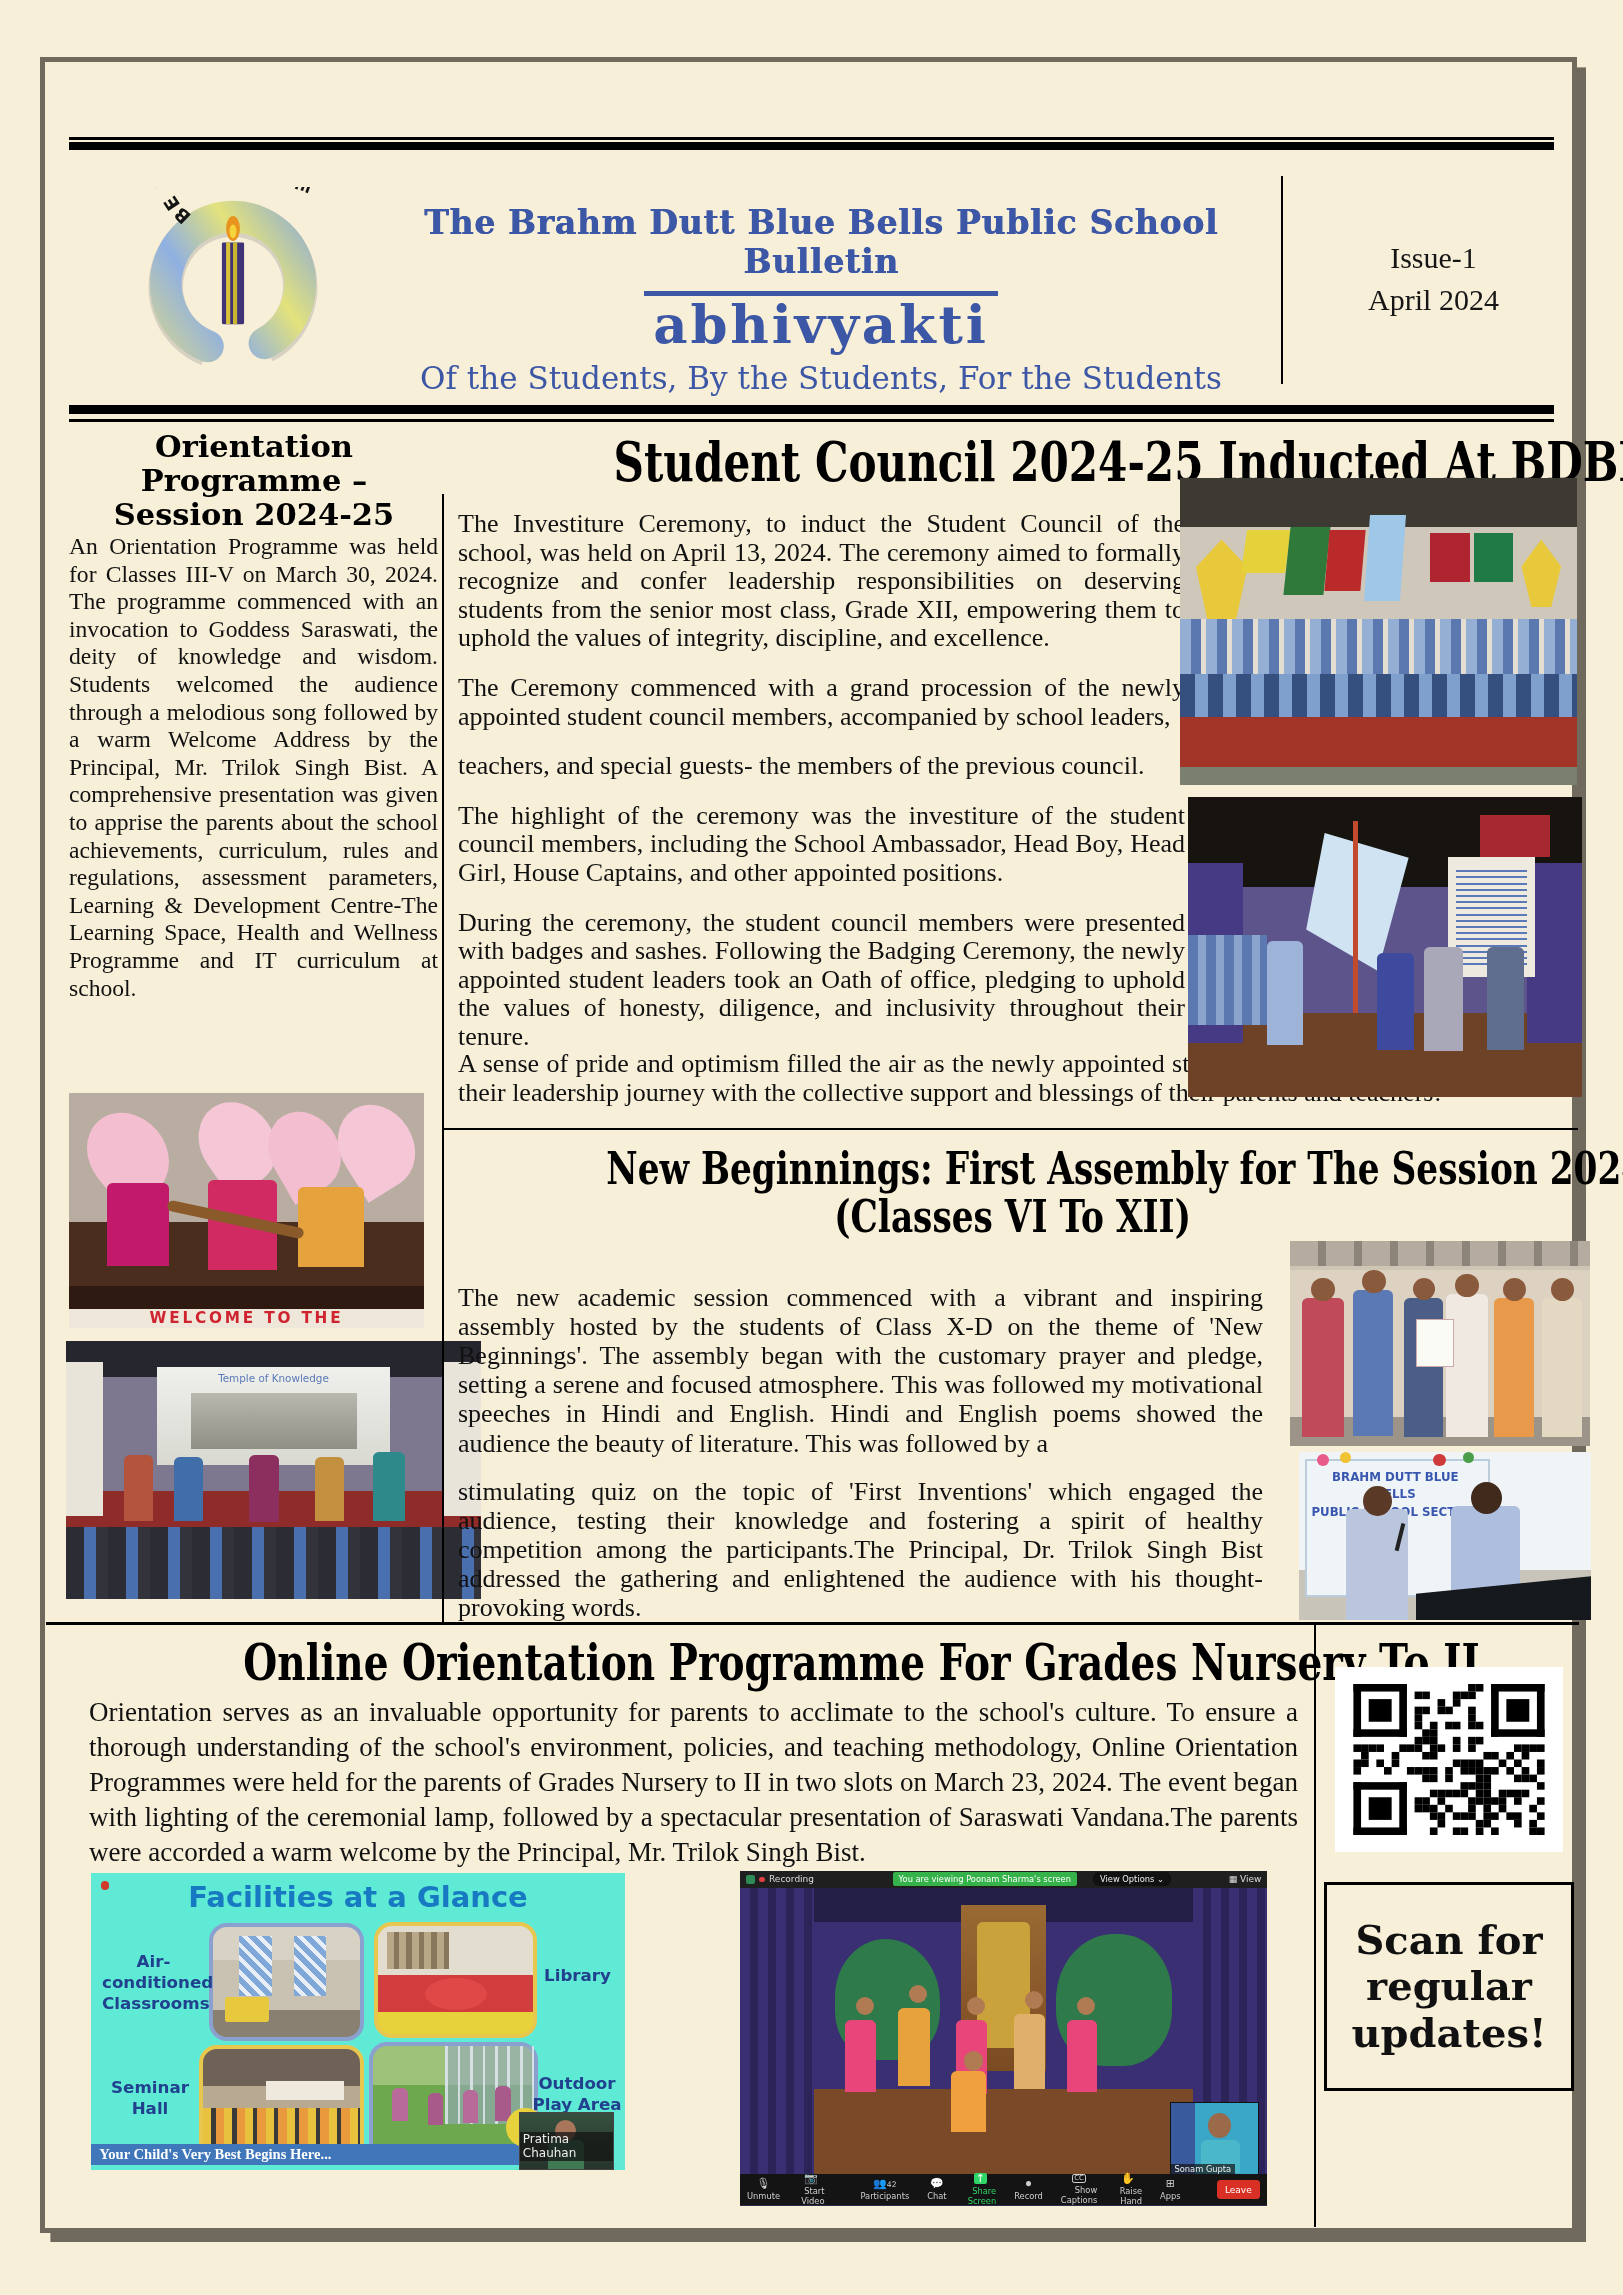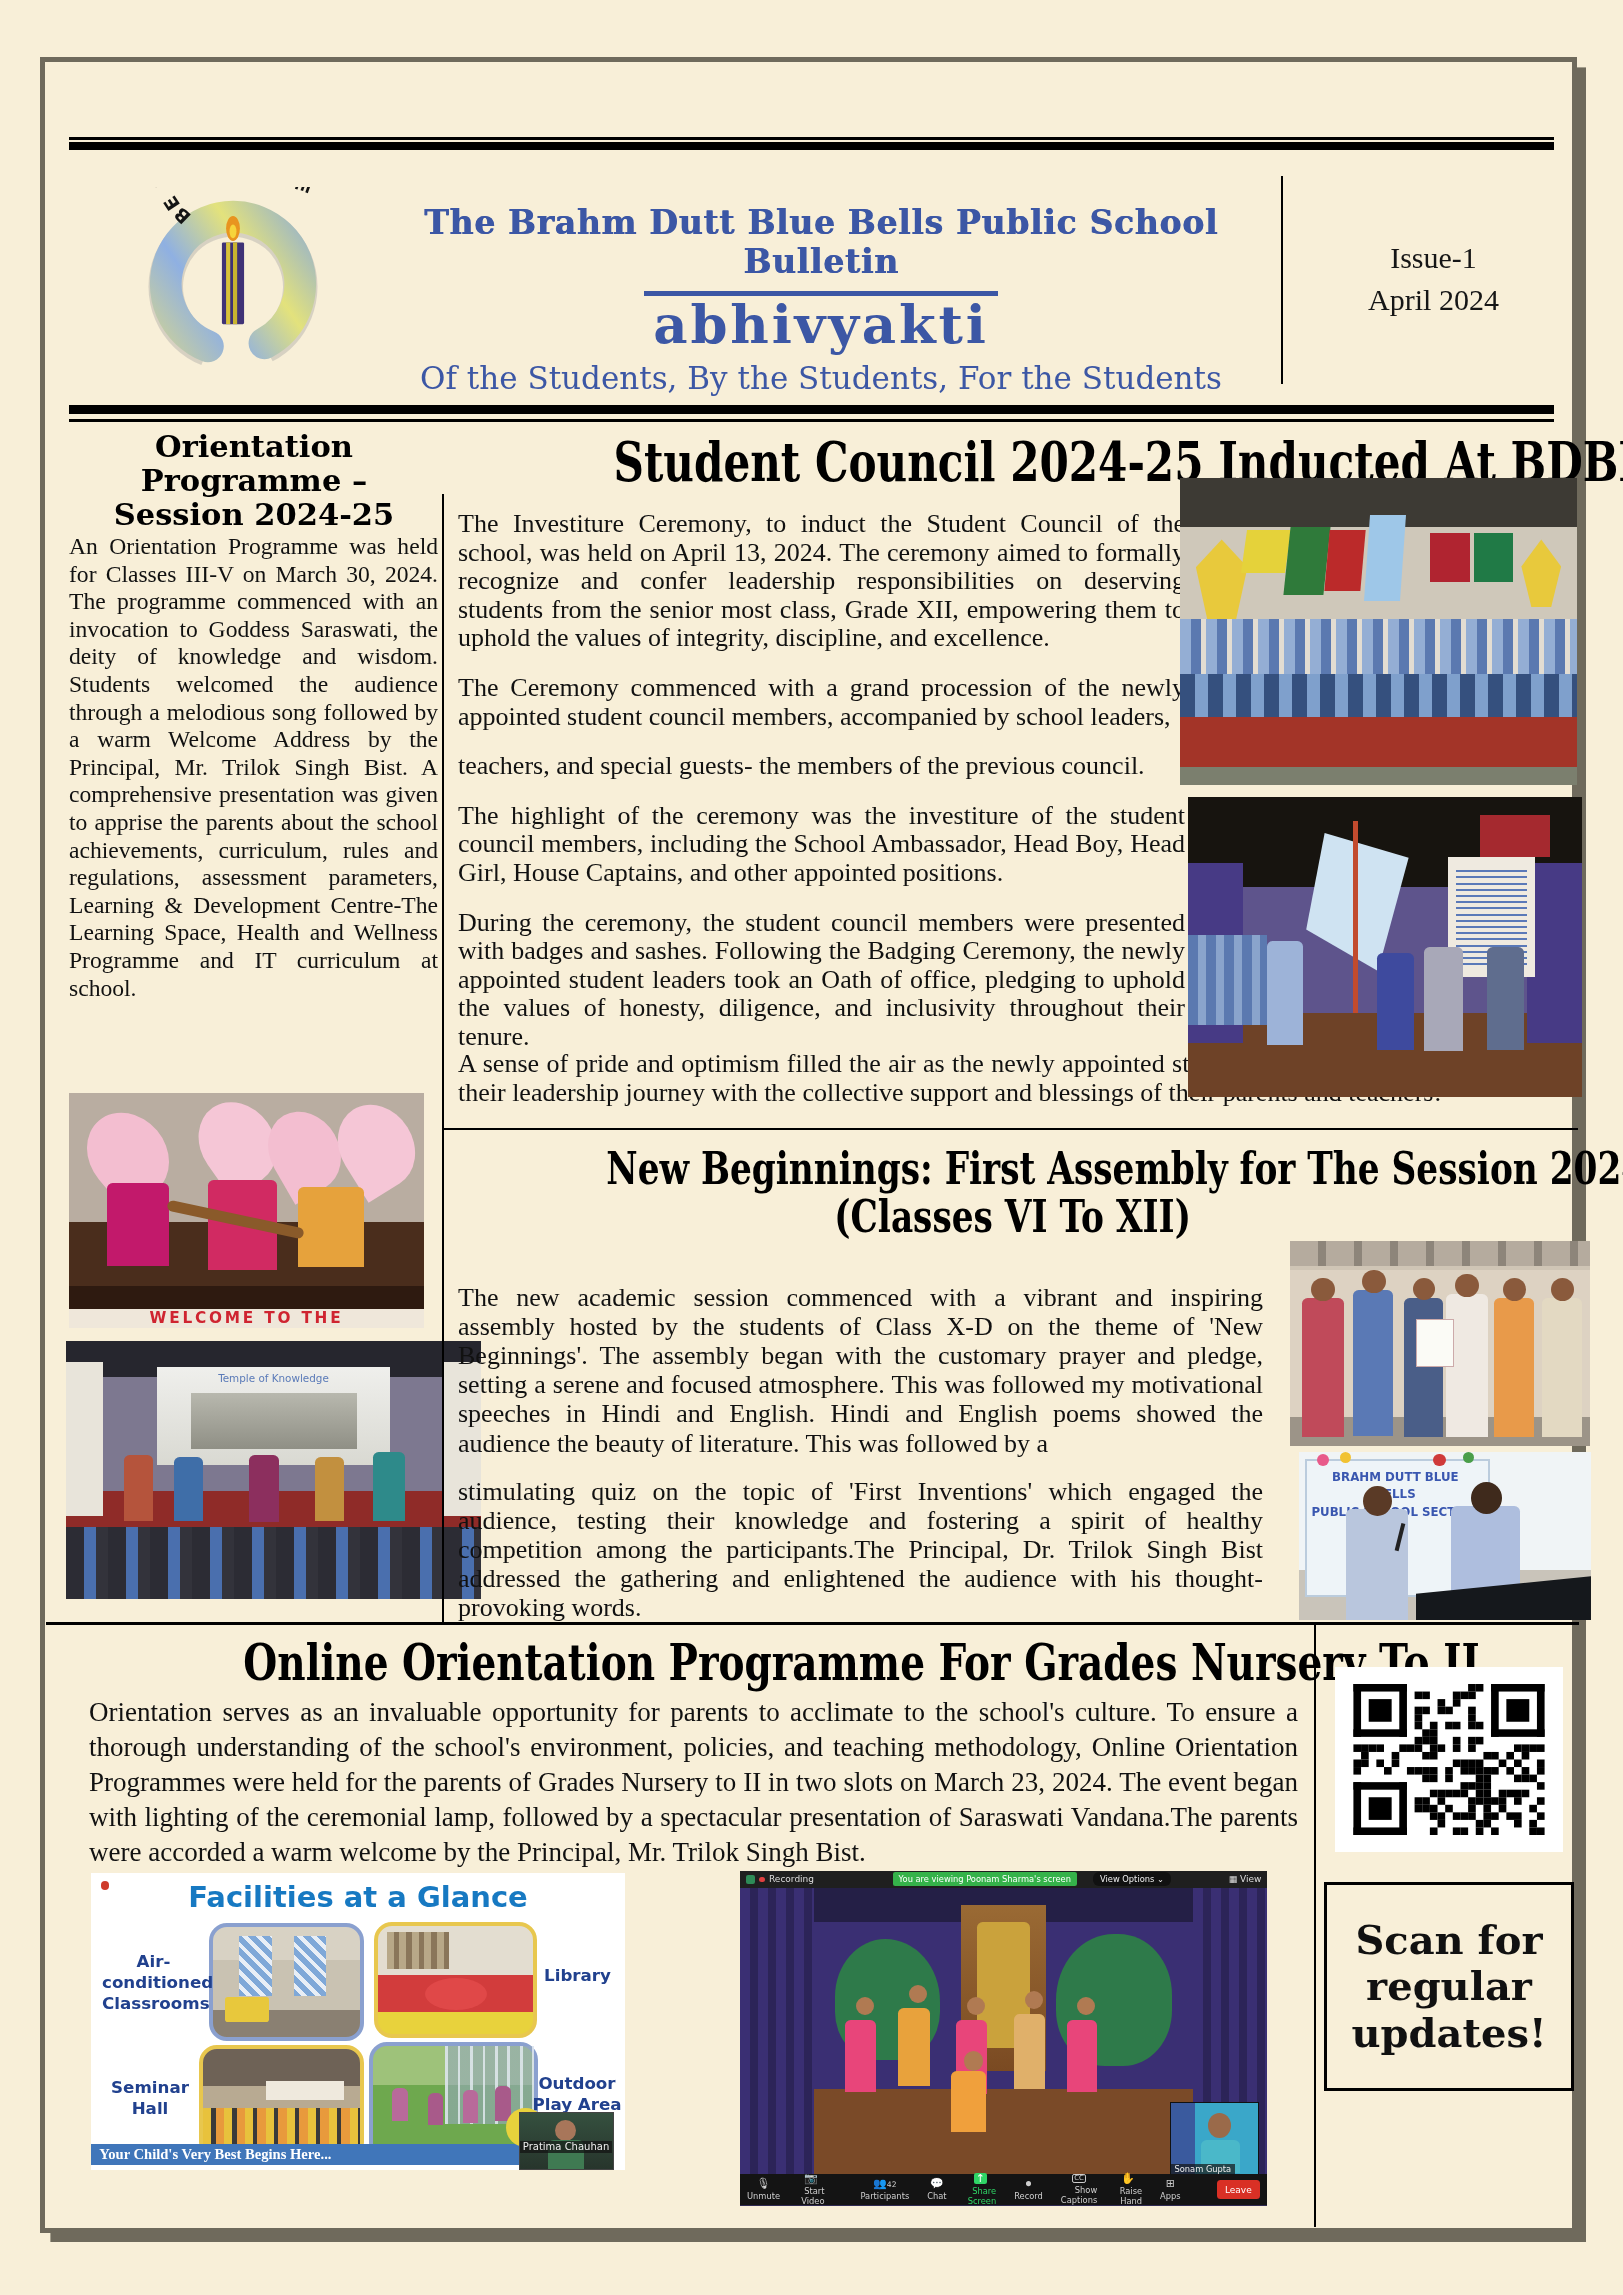--- a/index.html
+++ b/index.html
@@ -26,21 +26,21 @@
   .sc-body p{margin:0 0 21px 0;}
   .nb-body{font-size:26px;line-height:1.12;}
   .nb-body p{margin:0 0 19.4px 0;}
   .oo-body{font-size:27px;line-height:1.3;}
   
   .photo{position:absolute;overflow:hidden;}
   .ph-layer{position:absolute;}
   .figure{position:absolute;border-radius:5.6px 5.6px 0 0;}
   .head{position:absolute;border-radius:50%;background:#8a5a3c;}
   
-  .slide{background:#ffffff;font-family:"DejaVu Sans",sans-serif;}
+  .slide{background:#5eead4;font-family:"DejaVu Sans",sans-serif;}
   .slide-label{position:absolute;color:#21418e;font-weight:bold;font-size:16.7px;text-align:center;line-height:1.25;}
   .thumb{position:absolute;border-radius:18px;}
   
   .zoomshot{font-family:"DejaVu Sans",sans-serif;background:#2f2a52;text-align:right;}
   .ztool-item{display:flex;flex-direction:column;align-items:center;gap:2.1px;color:#cfcfcf;font-size:8.3px;}
   .ztool-item .zicon{font-size:11px;line-height:1;}
   
   .qrbox{background:#fff;display:flex;align-items:center;justify-content:center;}
   .scanbox{border:3.5px solid #000;text-align:center;font-family:"DejaVu Serif",serif;
            font-weight:bold;font-size:40px;line-height:1.16;}
@@ -255,21 +255,21 @@
     <div class="slide-label" style="left:444px;top:92px;width:85px;">Library</div>
     <div class="slide-label" style="left:14px;top:204px;width:90px;">Seminar Hall</div>
     <div class="slide-label" style="left:441px;top:200px;width:90px;">Outdoor Play Area</div>
     <div class="ph-layer" style="left:0;top:271px;width:450px;height:21px;background:#4076ba;clip-path:polygon(0 0,97% 0,100% 100%,0 100%);">
       <span style="color:#fff;font-family:'Liberation Serif',serif;font-weight:bold;font-size:14.6px;padding-left:8.3px;line-height:21px;display:inline-block;">Your Child's Very Best Begins Here...</span>
     </div>
     <div class="ph-layer" style="left:415px;top:235px;width:39px;height:39px;border-radius:50%;background:#e8d23c;"></div>
     <div class="ph-layer" style="left:428px;top:239px;width:93px;height:56px;background:linear-gradient(#35503f,#27352c);border:1.4px solid #444;">
       <div class="head" style="left:38%;top:12%;width:21px;height:21px;background:#a8765a;"></div>
       <div class="figure" style="left:30%;top:48%;width:36px;height:29px;background:#3f7a52;"></div>
-      <div style="position:absolute;left:0;bottom:16px;background:rgba(20,20,20,.75);color:#eee;font-size:10px;padding:0.7px 2.8px;">Pratima Chauhan</div>
+      <div style="position:absolute;left:0;bottom:8px;background:rgba(20,20,20,.75);color:#eee;font-size:12px;padding:0.7px 2.8px;">Pratima Chauhan</div>
     </div>
   </div>
 
   <div class="photo zoomshot" style="left:740px;top:1871px;width:527px;height:335px;">
     <div class="ph-layer" style="left:0;top:0;width:100%;height:16.7px;background:#1f1f1f;"></div>
     <div class="ph-layer" style="left:5.6px;top:3.5px;width:9px;height:9px;border-radius:2.1px;background:#2e8b57;"></div>
     <div class="ph-layer" style="left:19.4px;top:5.6px;width:5.6px;height:5.6px;border-radius:50%;background:#e04040;"></div>
     <div class="ph-layer" style="left:29px;top:2.8px;color:#ddd;font-size:9px;">Recording</div>
     <div class="ph-layer" style="left:153px;top:1.4px;height:11px;background:#35b24a;color:#fff;font-size:8.3px;padding:1.4px 5.6px;border-radius:2.1px;">
       <span>You are viewing Poonam Sharma's screen</span>

